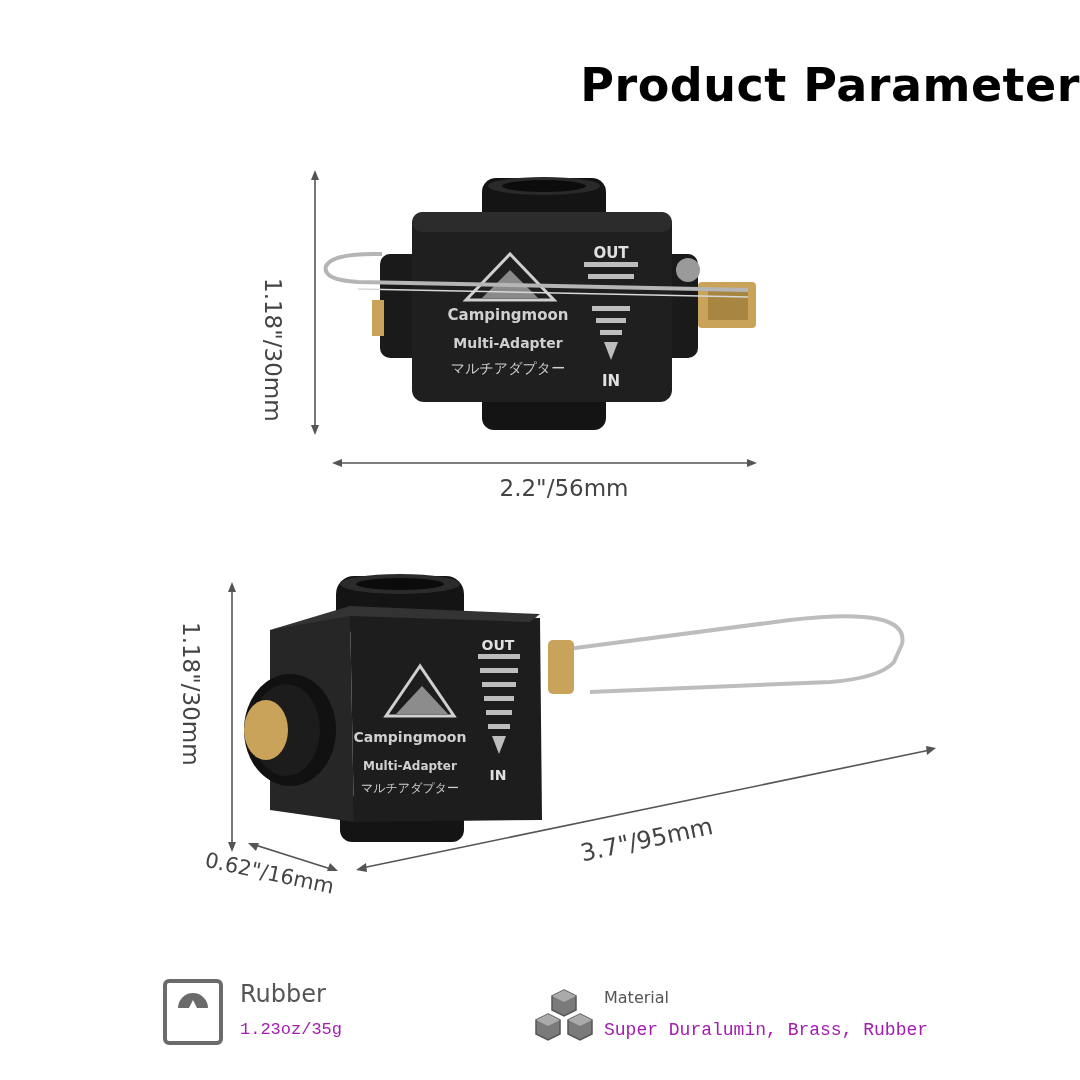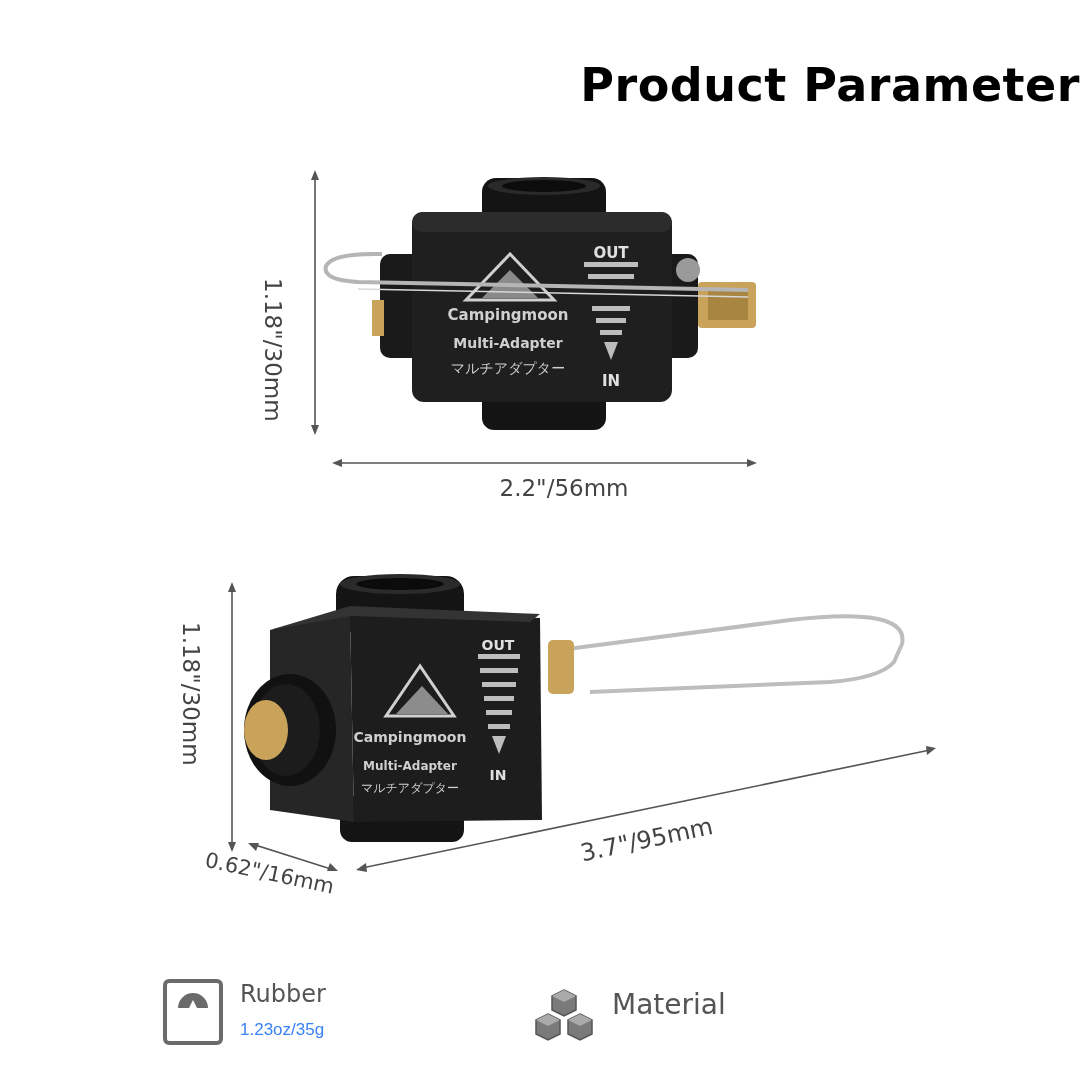--- a/index.html
+++ b/index.html
@@ -4,21 +4,21 @@
 <style>
   html, body { margin: 0; padding: 0; background: #ffffff; }
   body { width: 1080px; height: 1080px; position: relative; overflow: hidden;
          font-family: "Liberation Sans", sans-serif; color: #111; }
   .abs { position: absolute; }
   .title { left: 0; width: 1080px; top: 58px; text-align: right;
            font-family: "DejaVu Sans", sans-serif; font-weight: bold;
            font-size: 46px; letter-spacing: 0.5px; color: #000; }
   .dim-label { font-family: "DejaVu Sans", sans-serif; font-size: 23px; color: #444; white-space: nowrap; }
   .spec-title { font-family: "DejaVu Sans", sans-serif; font-size: 24px; color: #555; }
-  .spec-value { font-family: Liberation Sans, sans-serif; font-size: 17px; color: #3b82f6; }
+  .spec-value { font-family: Liberation Mono, monospace; font-size: 17px; color: #a21caf; }
   svg text { font-family: "DejaVu Sans", sans-serif; }
 </style>
 </head>
 <body>
 
 <div class="abs title">Product Parameter</div>
 
 <div class="abs" style="left:0;top:0;width:1080px;height:520px;">
 
   <svg class="abs" style="left:305px;top:170px" width="20" height="265">
@@ -156,14 +156,15 @@
       <polygon points="32,2 44,8 44,22 32,28 20,22 20,8"></polygon>
       <polygon points="16,26 28,32 28,46 16,52 4,46 4,32"></polygon>
       <polygon points="48,26 60,32 60,46 48,52 36,46 36,32"></polygon>
     </g>
     <g fill="#aaaaaa">
       <polygon points="32,2 44,8 32,14 20,8"></polygon>
       <polygon points="16,26 28,32 16,38 4,32"></polygon>
       <polygon points="48,26 60,32 48,38 36,32"></polygon>
     </g>
   </svg>
-  <div class="abs spec-title" style="left:80px;top:0;font-size:28px;">Material</div>
+  <div class="abs spec-title" style="left:72px;top:0;font-size:16px;">Material</div>
+  <div class="abs spec-value" style="left:72px;top:32px;font-size:18px;">Super Duralumin, Brass, Rubber</div>
 </div>
 
 </body></html>

